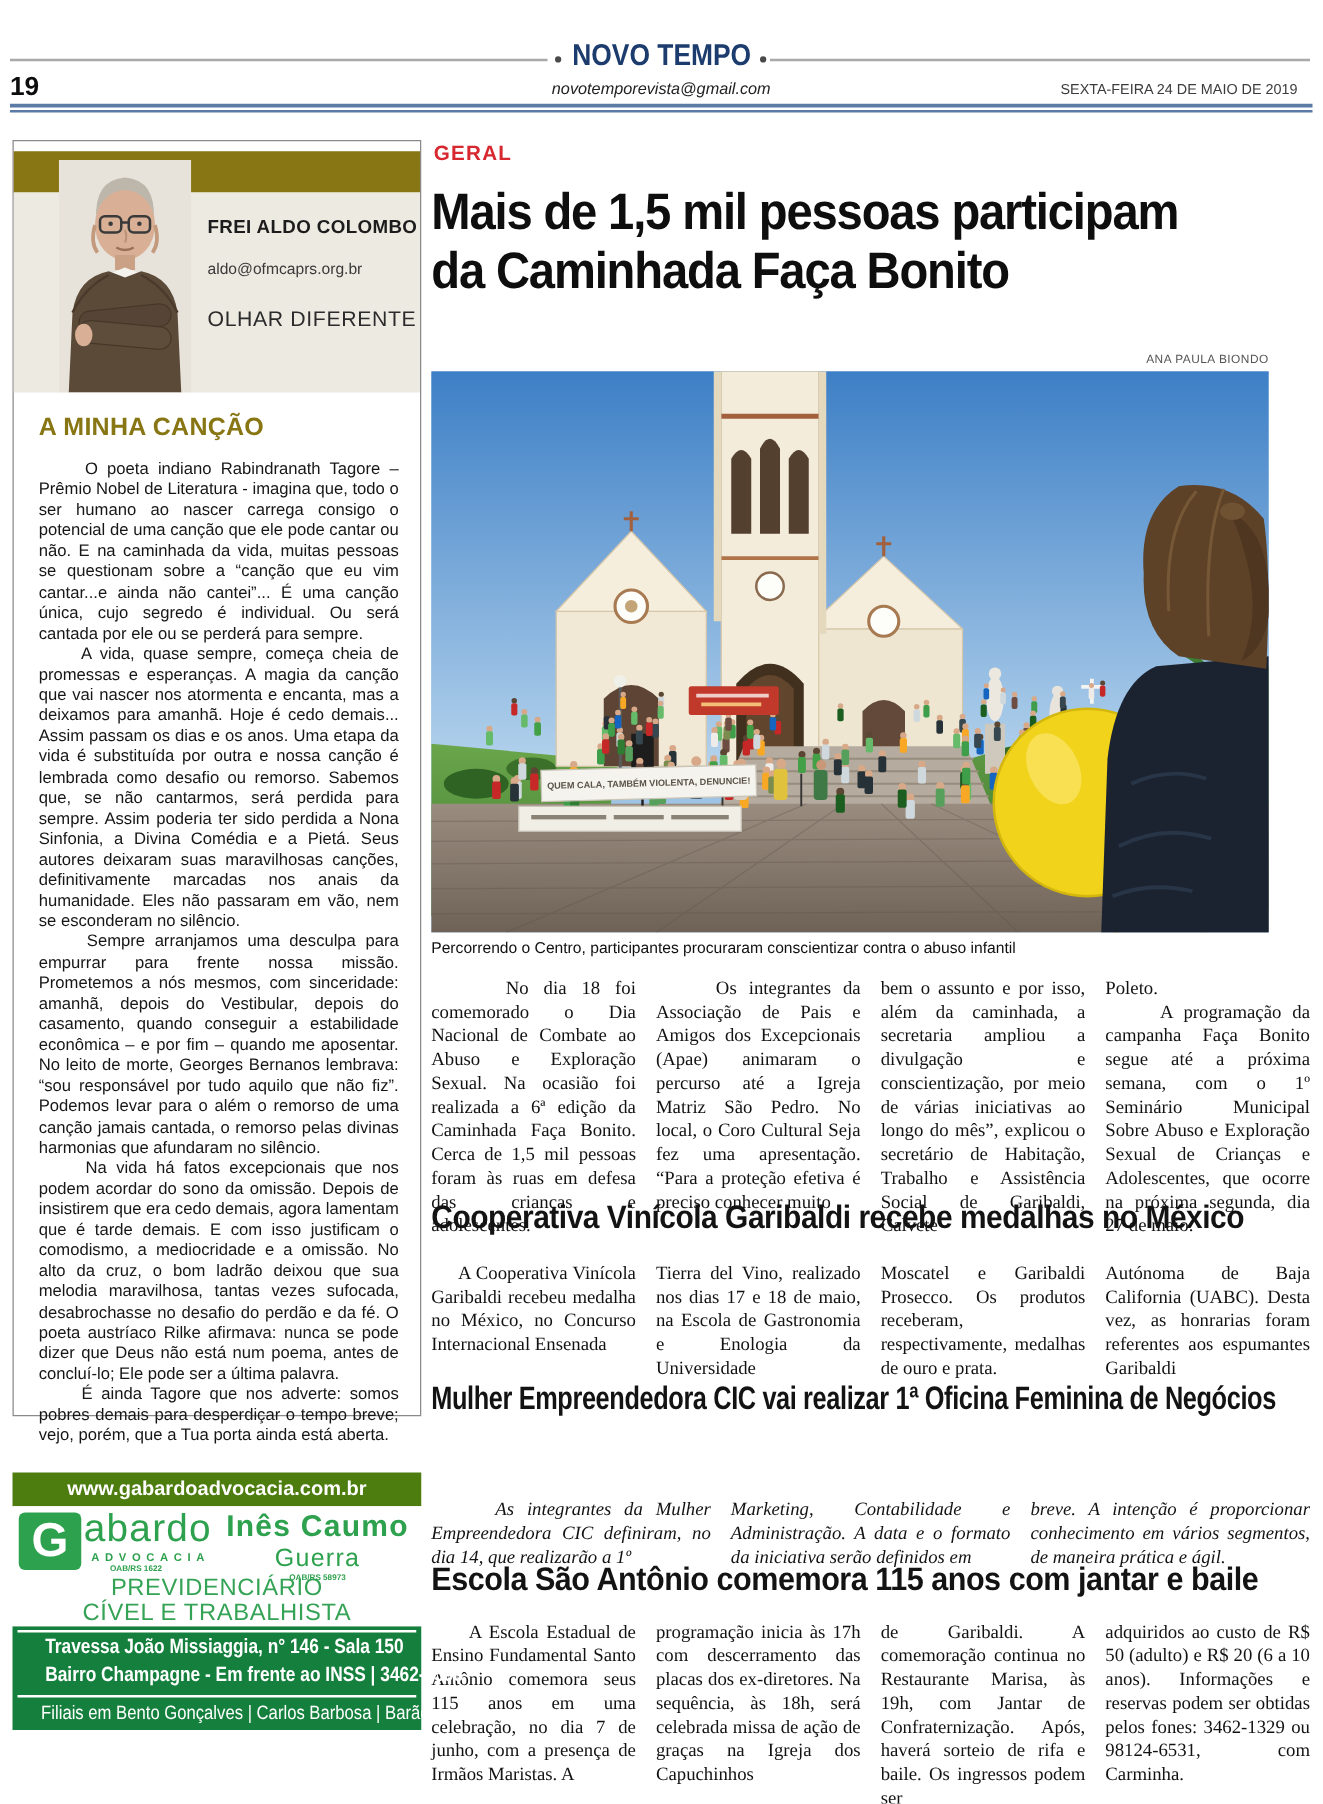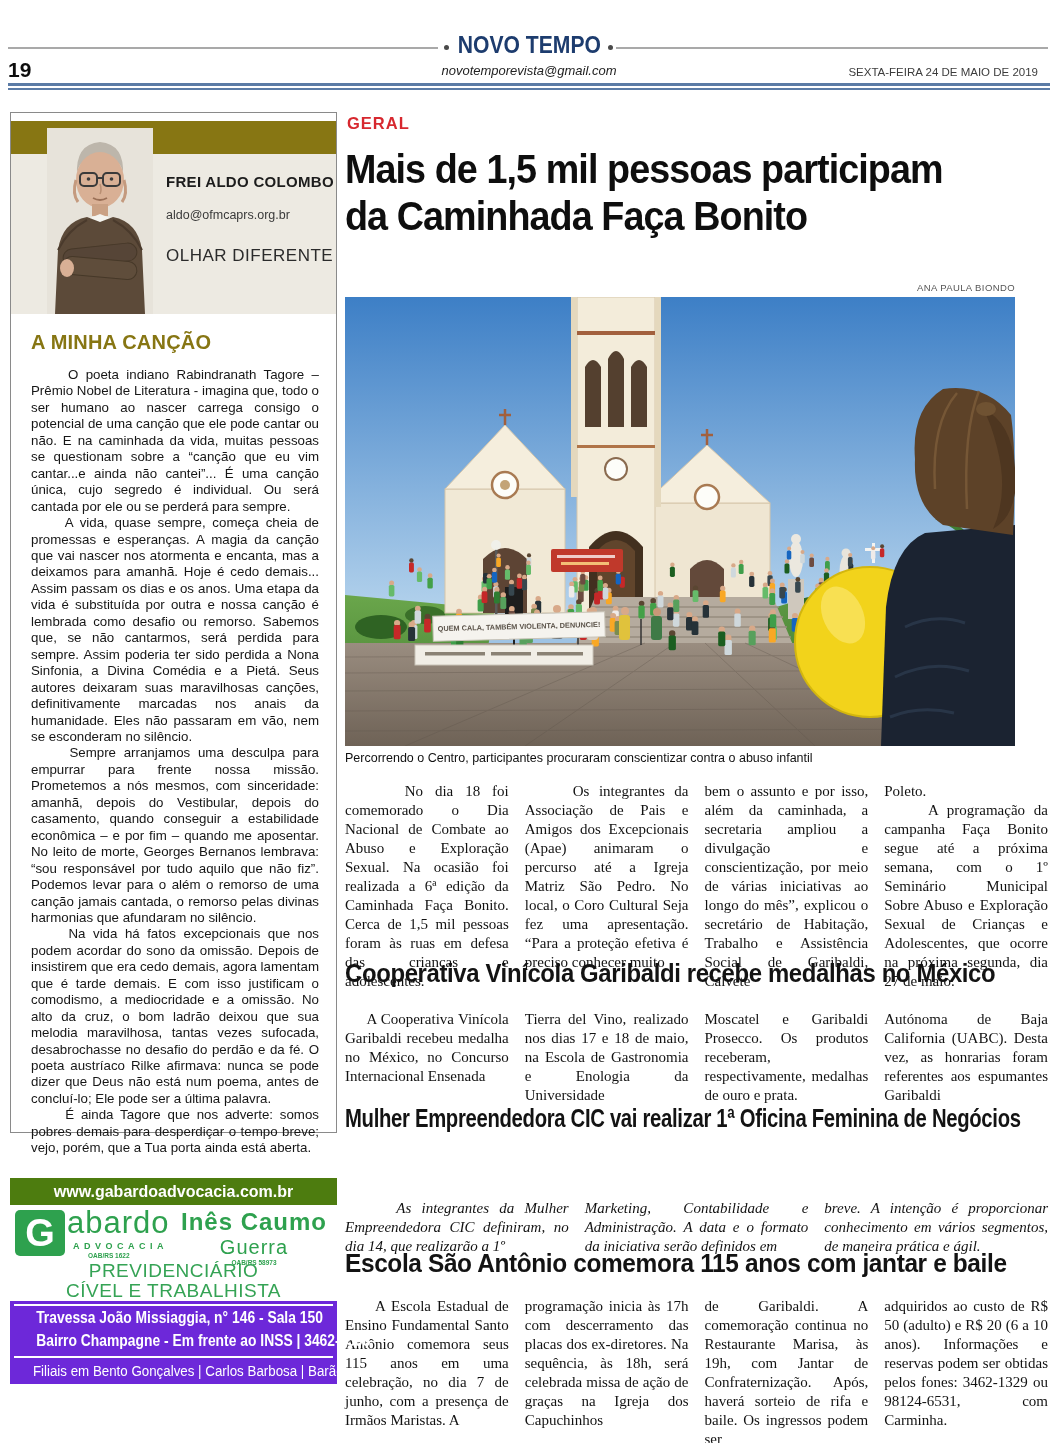--- a/index.html
+++ b/index.html
@@ -63,21 +63,21 @@
            color:#fff;font-size:38px;font-weight:bold;text-align:center;line-height:46px;}
   .ad-brand{position:absolute;left:57px;top:0px;font-size:31px;color:#2ea14e;font-weight:500;letter-spacing:1px;}
   .ad-advocacia{position:absolute;left:63px;top:36px;font-size:9px;color:#2ea14e;letter-spacing:4.5px;font-weight:bold;}
   .ad-oab1{position:absolute;left:78px;top:47px;font-size:6.5px;color:#2ea14e;font-weight:bold;}
   .ad-lawyer{position:absolute;right:10px;top:3px;text-align:center;color:#2ea14e;}
   .ad-lawyer .l1{font-size:24px;letter-spacing:1px;font-weight:bold;}
   .ad-lawyer .l2{font-size:20px;letter-spacing:1px;}
   .ad-lawyer .oab{font-size:6.5px;font-weight:bold;}
   .ad-practice{position:absolute;left:0;right:0;top:56px;text-align:center;color:#35a355;
                font-size:19px;line-height:20px;letter-spacing:.5px;}
-  .ad-bottom{background:#6d28d9;padding:3px 0 0 0;}
+  .ad-bottom{background:#15803d;padding:3px 0 0 0;}
   .ad-wrule{height:2px;background:#fff;margin:0 4px;}
   .ad-addr{color:#fff;font-weight:bold;font-size:16.5px;line-height:23px;text-align:center;
            transform:scaleX(.84);transform-origin:50% 0;white-space:nowrap;}
   .ad-branches{color:#fff;font-size:15.5px;line-height:26px;text-align:center;
                transform:scaleX(.86);transform-origin:50% 0;white-space:nowrap;}
   svg text{font-family:"Liberation Sans",sans-serif;}
 </style>
 </head>
 <body>
 

